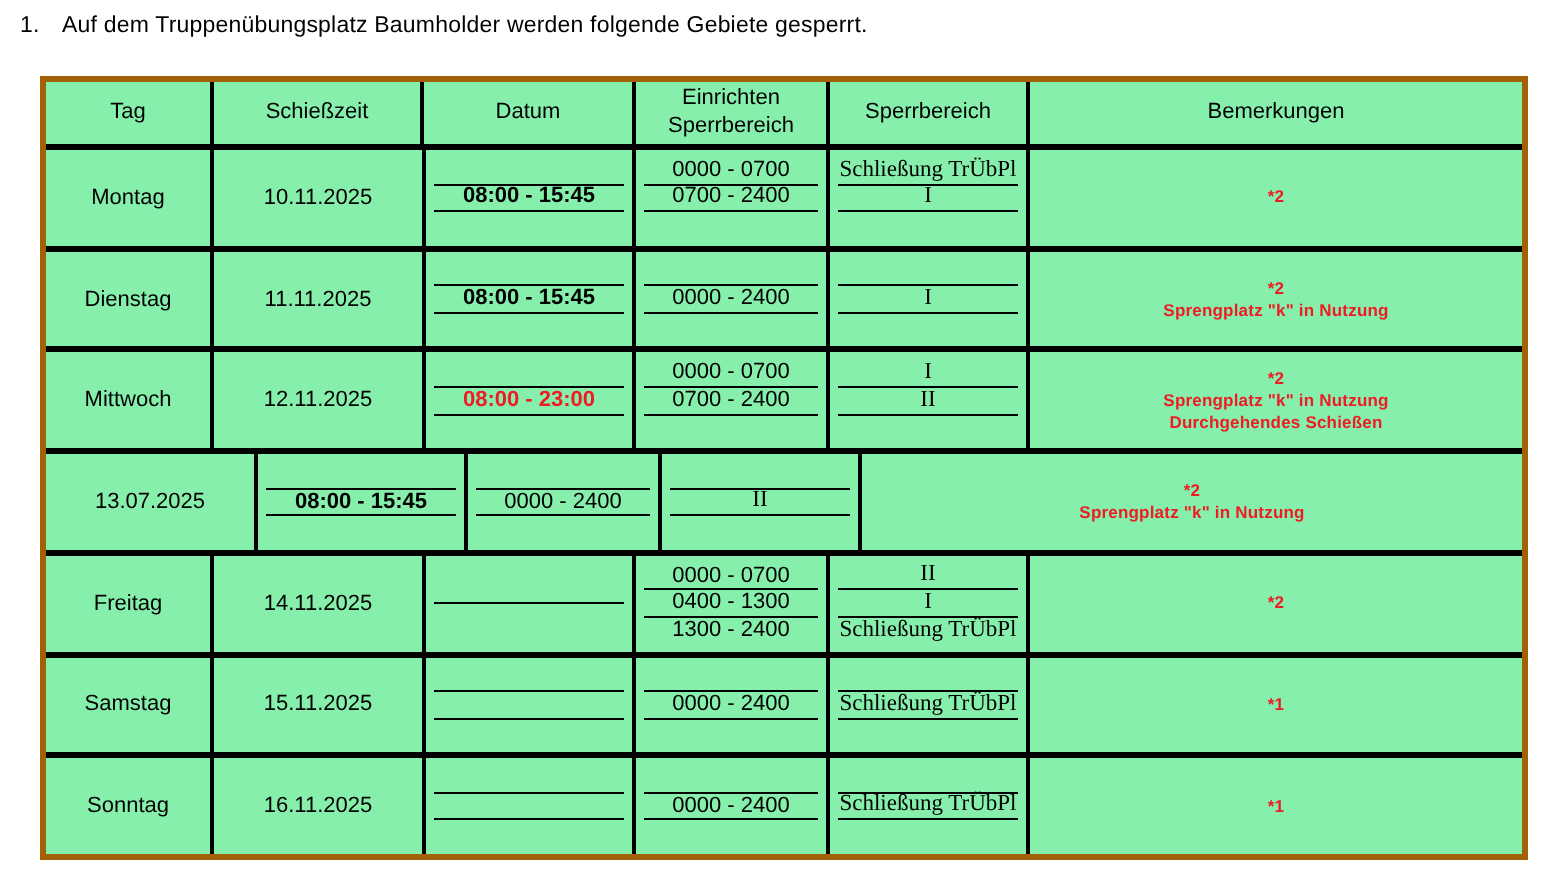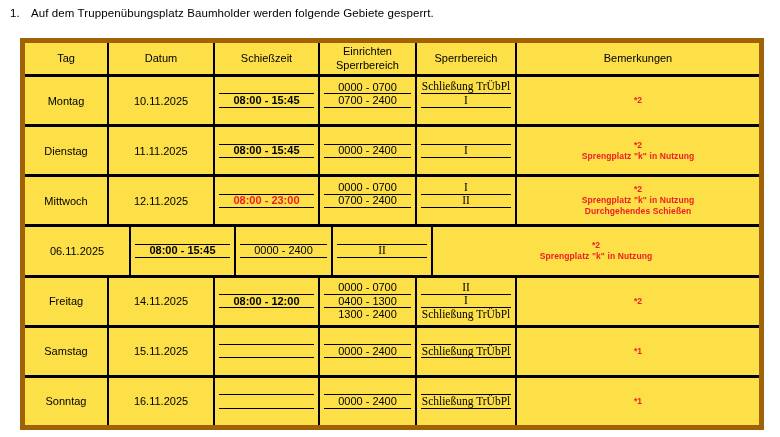--- a/index.html
+++ b/index.html
@@ -16,24 +16,24 @@
     left: 10px; top: 7px;
     font-size: 11.5px;
     letter-spacing: 0.1px;
     display: flex;
   }
   .doc-title .num { width: 21px; }
   .sched-table {
     position: absolute;
     left: 20px; top: 38px;
     width: 744px; height: 392px;
-    border: 5px solid #a16207;
+    border: 3px solid #a16207;
     display: flex;
     flex-direction: column;
-    background: #fde047;
+    background: #86efac;
   }
   .trow {
     display: flex;
     flex-direction: row;
     border-bottom: 3px solid #000;
   }
   .trow:last-child { border-bottom: none; }
   .header-row { height: 34px; flex: none; }
   .day-block { flex: 1 1 0; }
   .cell {
@@ -93,22 +93,22 @@
 <body>
 
 <div class="doc-title">
   <span class="num">1.</span>
   <span>Auf dem Truppenübungsplatz Baumholder werden folgende Gebiete gesperrt.</span>
 </div>
 
 <div class="sched-table">
   <div class="trow header-row">
     <div class="cell col-tag">Tag</div>
+    <div class="cell col-schiess">Schießzeit</div>
     <div class="cell col-datum">Datum</div>
-    <div class="cell col-schiess">Schießzeit</div>
     <div class="cell col-einr">Einrichten Sperrbereich</div>
     <div class="cell col-sperr">Sperrbereich</div>
     <div class="cell col-bem">Bemerkungen</div>
   </div>
 
   <div class="trow day-block">
     <div class="cell col-tag">
       <span>Montag</span>
     </div>
     <div class="cell col-datum">
@@ -186,21 +186,21 @@
     </div>
     <div class="cell col-bem bem-cell">
         <div class="bem-line">*2</div>
         <div class="bem-line">Sprengplatz "k" in Nutzung</div>
         <div class="bem-line">Durchgehendes Schießen</div>
       </div>
   </div>
 
   <div class="trow day-block">
     <div class="cell col-datum">
-      <span>06.11.2025</span>
+      <span>13.07.2025</span>
     </div>
     <div class="cell col-schiess subcol">
       <div class="subrow schiess-sub"></div>
       <div class="subrow schiess-sub">08:00 - 15:45</div>
       <div class="subrow schiess-sub"></div>
     </div>
     <div class="cell col-einr subcol">
       <div class="subrow"></div>
       <div class="subrow">0000 - 2400</div>
       <div class="subrow"></div>
@@ -218,21 +218,20 @@
 
   <div class="trow day-block">
     <div class="cell col-tag">
       <span>Freitag</span>
     </div>
     <div class="cell col-datum">
       <span>14.11.2025</span>
     </div>
     <div class="cell col-schiess subcol">
       <div class="subrow schiess-sub"></div>
-      <div class="subrow schiess-sub">08:00 - 12:00</div>
       <div class="subrow schiess-sub"></div>
     </div>
     <div class="cell col-einr subcol">
       <div class="subrow">0000 - 0700</div>
       <div class="subrow">0400 - 1300</div>
       <div class="subrow">1300 - 2400</div>
     </div>
     <div class="cell col-sperr subcol">
       <div class="subrow sperr-sub">II</div>
       <div class="subrow sperr-sub">I</div>

